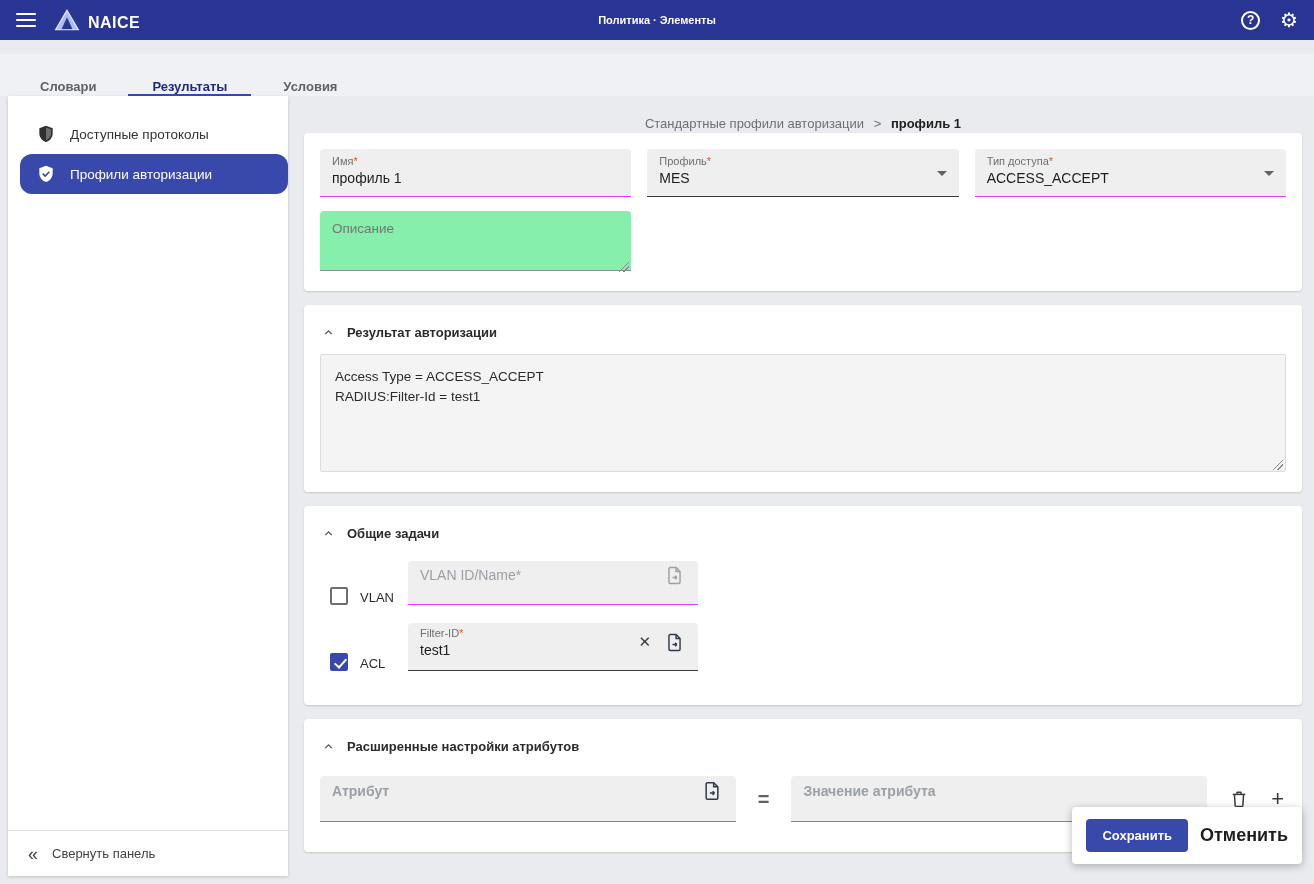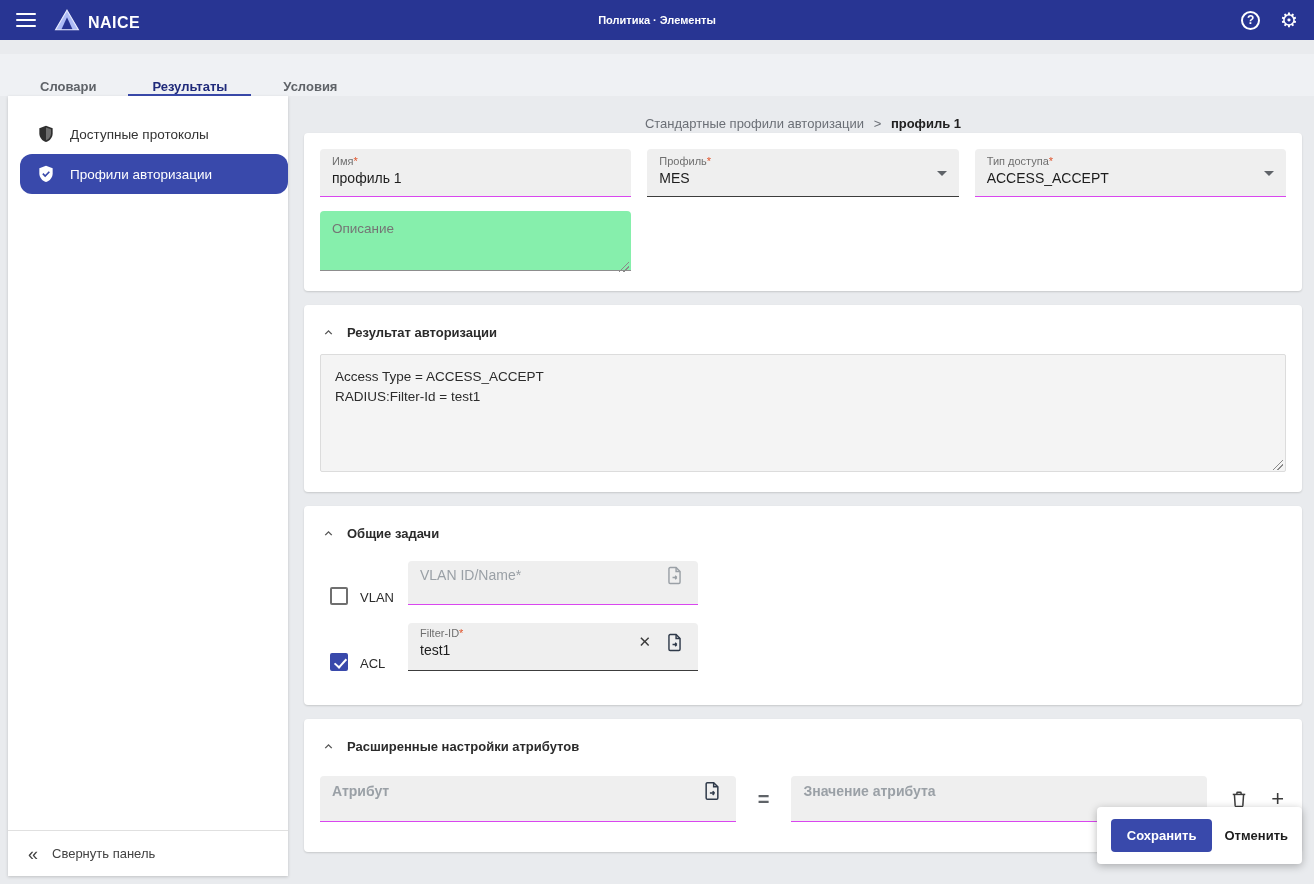--- a/index.html
+++ b/index.html
@@ -102,21 +102,21 @@
   .adv-row { display:flex; align-items:center; margin:8px 0 14px 0; }
   .adv-field { width:420px; height:46px; display:flex; align-items:center; padding-top:0;font-weight:bold; }
   .adv-placeholder { color:#9aa0a6; font-size:14px; flex:1; }
   .equals { font-size:20px; font-weight:bold; color:#5f6368; margin:0 22px; }
 
   
   .save-panel { position:absolute; right:12px; bottom:12px; background:#fff; border-radius:4px;
     box-shadow:0 2px 8px rgba(0,0,0,.28); padding:12px 14px; display:flex; align-items:center; gap:12px; }
   .btn-save { background:#3949ab; color:#fff; border:none; border-radius:4px; padding:9px 16px;
     font-size:13px; font-weight:bold; cursor:pointer; font-family:"Liberation Sans", sans-serif; }
-  .btn-cancel { background:none; border:none; font-size:13px; font-weight:bold; color:#1d1d1d;
+  .btn-cancel { background:none; border:none; font-size:18px; font-weight:bold; color:#1d1d1d;
     cursor:pointer; font-family:"Liberation Sans", sans-serif; }
 
   svg { display:block; }
 </style>
 </head>
 <body>
 
 <header class="topbar">
   <div class="hamburger">
       <span></span>

